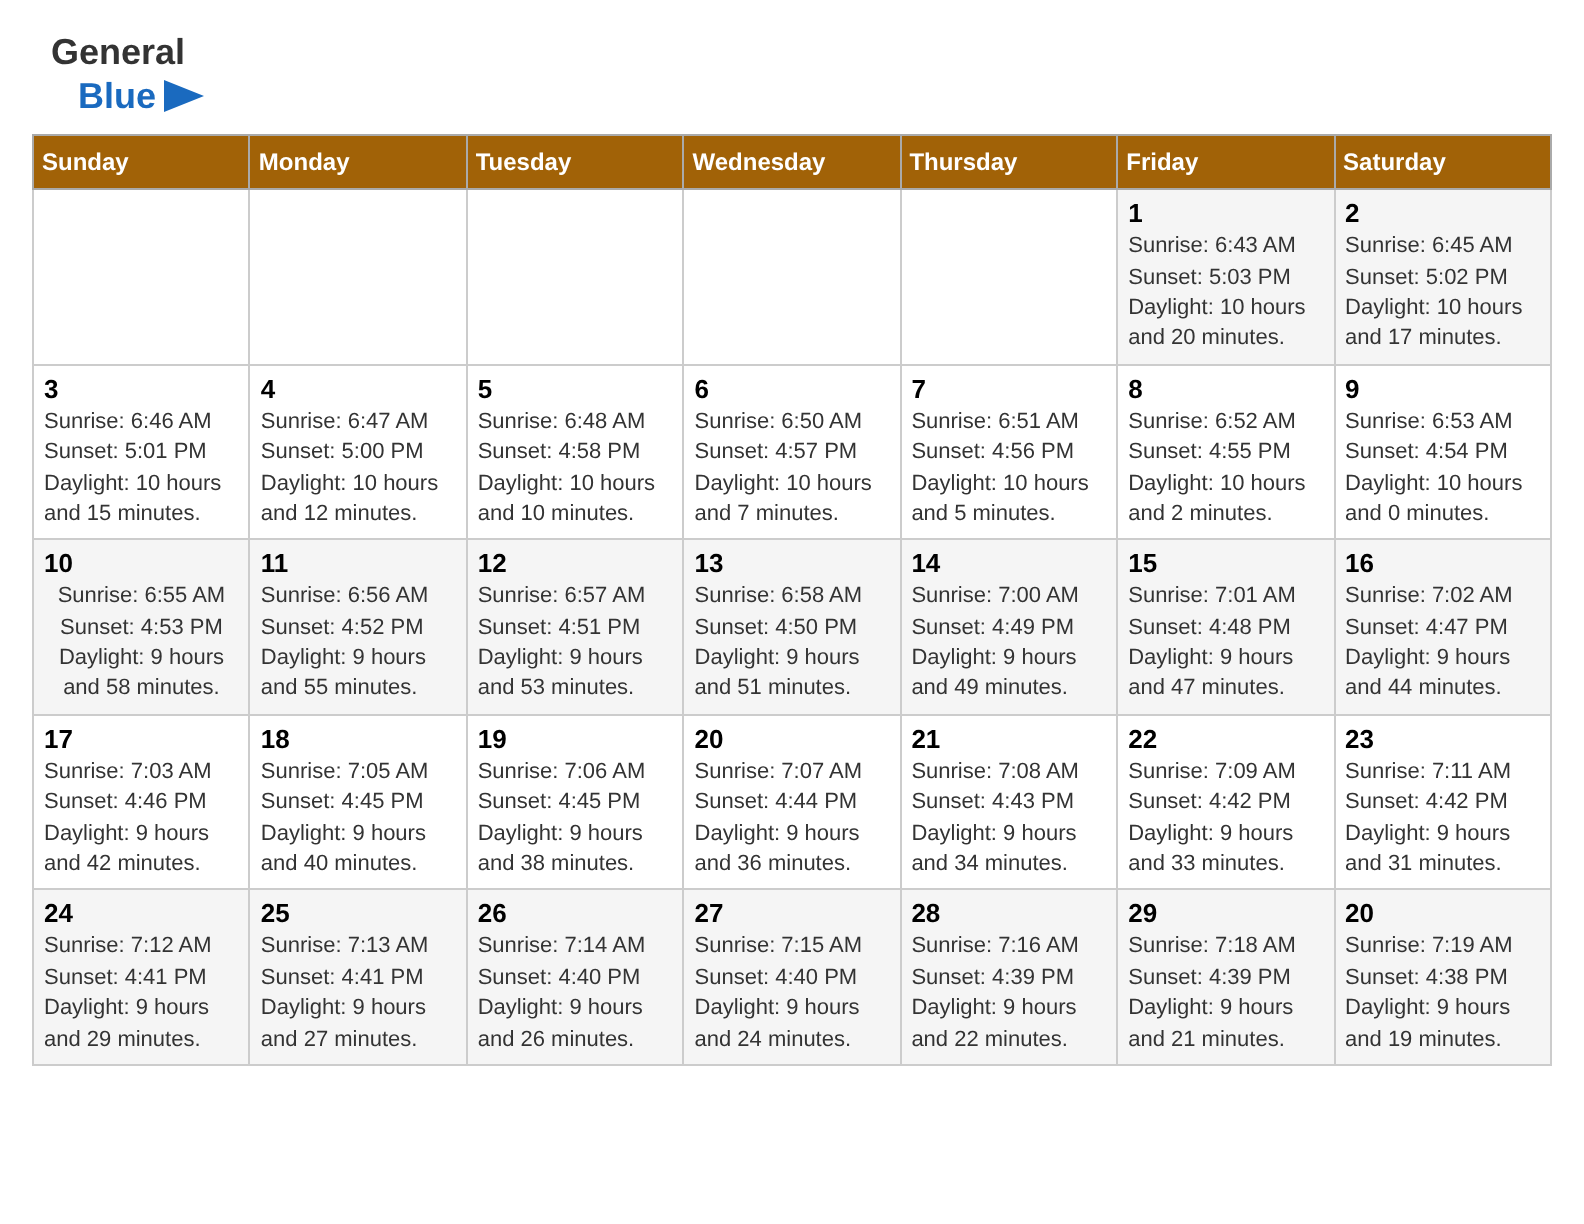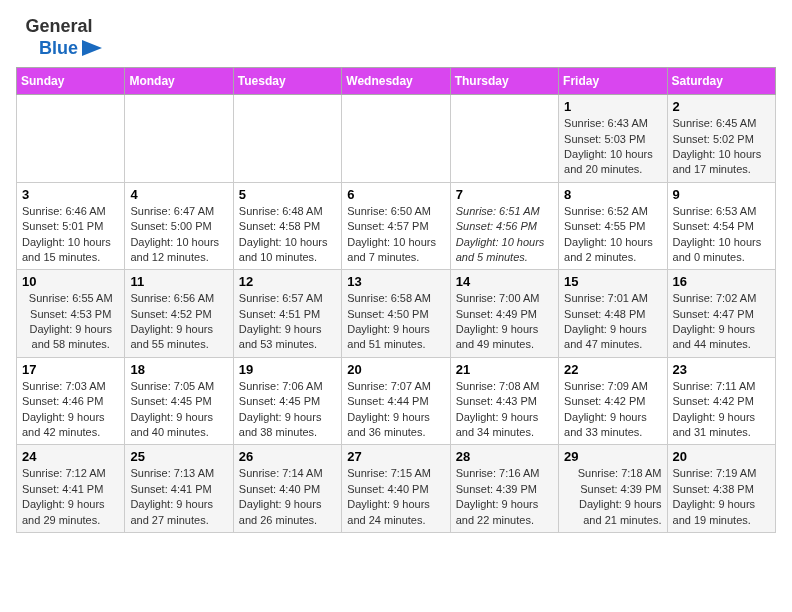--- a/index.html
+++ b/index.html
@@ -33,21 +33,21 @@
     .location {
       font-size: 15px;
       color: #555;
     }
     table {
       width: 100%;
       border-collapse: collapse;
       font-size: 11px;
     }
     thead tr th {
-      background-color: #d946ef;
+      background-color: #a16207;
       color: #fff;
       padding: 6px 4px;
       text-align: left;
       font-size: 12px;
       font-weight: bold;
       border: 1px solid #aaa;
     }
     tbody tr td {
       vertical-align: top;
       border: 1px solid #ccc;
@@ -149,21 +149,21 @@
         </td>
         <td>
           <div class="day-num">6</div>
           <div class="day-info" style="white-space: pre-line;">Sunrise: 6:50 AM
 Sunset: 4:57 PM
 Daylight: 10 hours
 and 7 minutes.</div>
         </td>
         <td>
           <div class="day-num">7</div>
-          <div class="day-info" style="white-space: pre-line; font-style: italic;">Sunrise: 6:51 AM
+          <div class="day-info" style="white-space: pre-line;">Sunrise: 6:51 AM
 Sunset: 4:56 PM
 Daylight: 10 hours
 and 5 minutes.</div>
         </td>
         <td>
           <div class="day-num">8</div>
           <div class="day-info" style="white-space: pre-line;">Sunrise: 6:52 AM
 Sunset: 4:55 PM
 Daylight: 10 hours
 and 2 minutes.</div>
@@ -309,21 +309,21 @@
         </td>
         <td>
           <div class="day-num">28</div>
           <div class="day-info" style="white-space: pre-line;">Sunrise: 7:16 AM
 Sunset: 4:39 PM
 Daylight: 9 hours
 and 22 minutes.</div>
         </td>
         <td>
           <div class="day-num">29</div>
-          <div class="day-info" style="white-space: pre-line; text-align: right;">Sunrise: 7:18 AM
+          <div class="day-info" style="white-space: pre-line;">Sunrise: 7:18 AM
 Sunset: 4:39 PM
 Daylight: 9 hours
 and 21 minutes.</div>
         </td>
         <td>
           <div class="day-num">20</div>
           <div class="day-info" style="white-space: pre-line;">Sunrise: 7:19 AM
 Sunset: 4:38 PM
 Daylight: 9 hours
 and 19 minutes.</div>

